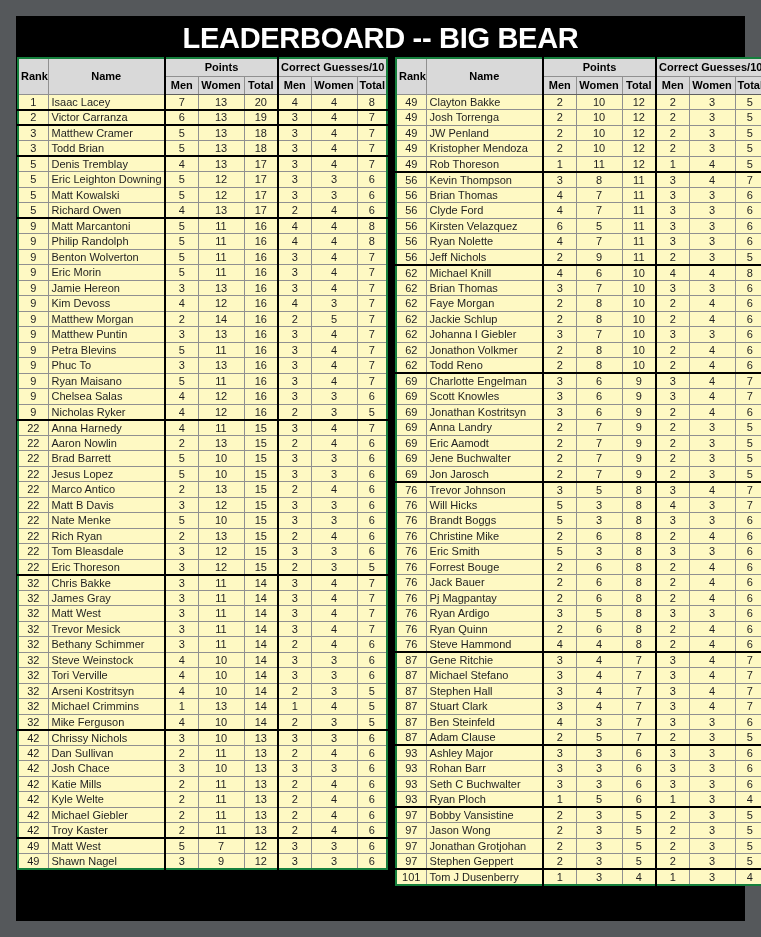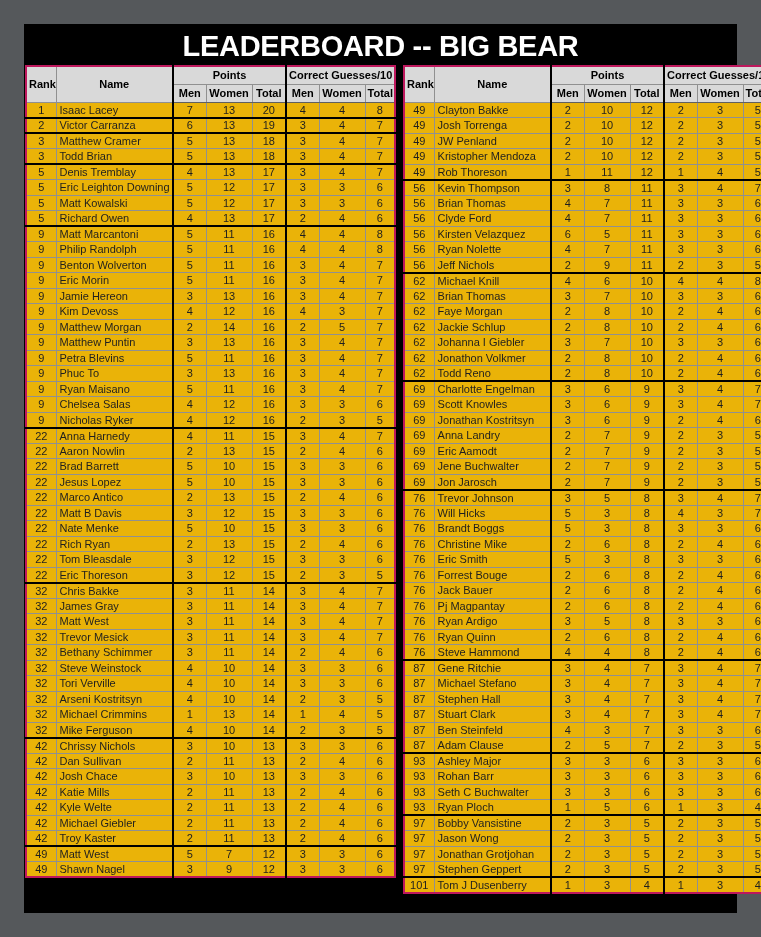--- a/index.html
+++ b/index.html
@@ -5,21 +5,21 @@
   html, body { margin:0; padding:0; }
   body {
     width:761px; height:937px;
     background:#55585b;
     font-family:"Liberation Sans", sans-serif;
     overflow:hidden;
   }
   .frame {
     box-sizing:border-box;
     width:761px; height:937px;
-    padding:24px;
+    padding:16px;
     border-radius:22px;
   }
   .board {
     width:100%; height:100%;
     background:#000000;
     box-sizing:border-box;
     padding:4px 1px 0 1px;
   }
   .title {
     color:#ffffff;
@@ -33,22 +33,22 @@
   }
   .tables {
     display:flex;
     align-items:flex-start;
     gap:7px;
   }
   table {
     border-collapse:collapse;
     table-layout:fixed;
     width:369px;
-    background:#eab308;
-    border:2px solid #be185d;
+    background:#fef9c3;
+    border:2px solid #15803d;
   }
   th, td {
     border:1px solid #909090;
     font-size:11px;
     height:15.5px;
     line-height:12px;
     padding:0 2px;
     overflow:hidden;
     white-space:nowrap;
     box-sizing:border-box;

